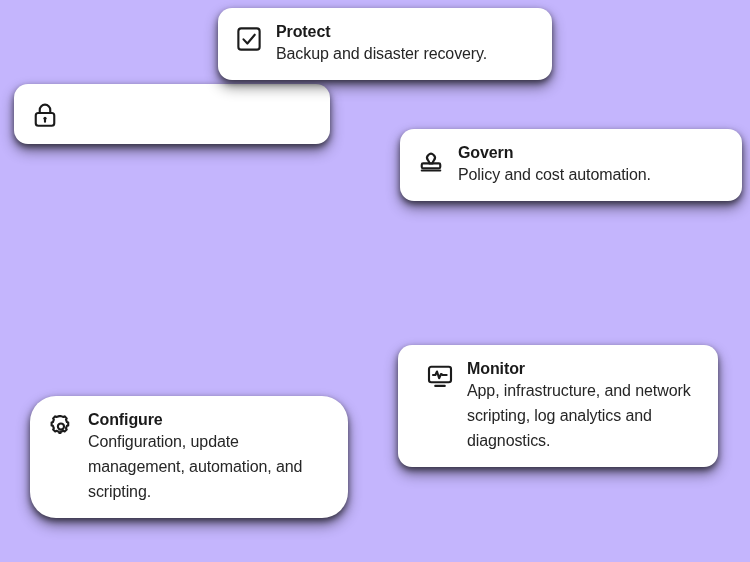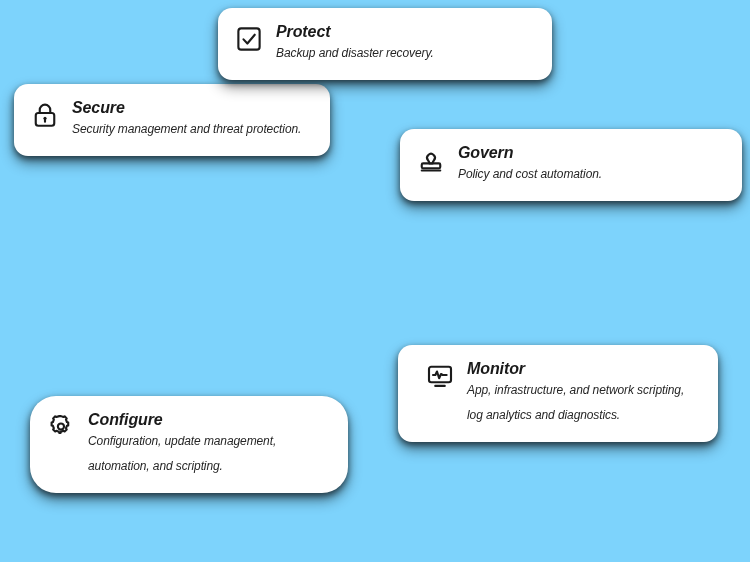--- a/index.html
+++ b/index.html
@@ -11,22 +11,21 @@
     width: 750px;
     height: 562px;
     position: relative;
     overflow: hidden;
     font-family: "Liberation Sans", sans-serif;
     -webkit-font-smoothing: antialiased;
   }
   #stage {
     position: absolute;
     inset: 0;
-    background: #7dd3fc;
-    font-style: italic;
+    background: #c4b5fd;
   }
   .card {
     position: absolute;
     box-sizing: border-box;
     background: #ffffff;
     border-radius: 14px;
     box-shadow: 0 3px 6px rgba(0,0,0,0.55), 0 7px 14px rgba(0,0,0,0.45);
     display: flex;
     align-items: flex-start;
     padding: 14px 16px 14px 16px;
@@ -52,21 +51,21 @@
   .card-title {
     display: block;
     font-size: 16px;
     line-height: 19px;
     font-weight: 700;
     color: #1a1a1a;
     letter-spacing: -0.1px;
   }
   .card-desc {
     display: block;
-    font-size: 12px;
+    font-size: 16px;
     line-height: 25px;
     font-weight: 400;
     color: #262626;
     letter-spacing: -0.1px;
   }
 
   
   #card-protect   { left: 218px; top: 8px;   width: 334px; }
   #card-secure    { left: 14px;  top: 84px;  width: 316px; }
   #card-govern    { left: 400px; top: 129px; width: 342px; }
@@ -100,24 +99,20 @@
 
   <div class="card" id="card-secure">
     <span class="card-icon">
       <svg viewBox="0 0 24 24" fill="none" stroke="currentColor" stroke-width="1.7" stroke-linecap="round" stroke-linejoin="round">
         <rect x="4.6" y="10.4" width="14.8" height="10.2" rx="2"></rect>
         <path d="M7.8 10.4V7.9a4.2 4.2 0 0 1 8.4 0v2.5"></path>
         <circle cx="12" cy="14.6" r="1.25" fill="currentColor" stroke="none"></circle>
         <line x1="12" y1="15.5" x2="12" y2="17.4"></line>
       </svg>
     </span>
-    <span class="card-text">
-      <span class="card-title">Secure</span>
-      <span class="card-desc">Security management and threat protection.</span>
-    </span>
   </div>
 
   <div class="card" id="card-govern">
     <span class="card-icon">
       <svg viewBox="0 0 24 24" fill="none" stroke="currentColor" stroke-width="1.7" stroke-linecap="round" stroke-linejoin="round">
         <path d="M9.6 12.2a3.1 3.1 0 1 1 4.8 0c-.75.9-1.1 1.6-1.1 2.6h-2.6c0-1-.35-1.7-1.1-2.6Z"></path>
         <rect x="4.6" y="14.7" width="14.8" height="3.9" rx="1.1"></rect>
         <line x1="4.6" y1="20.4" x2="19.4" y2="20.4"></line>
       </svg>
     </span>

